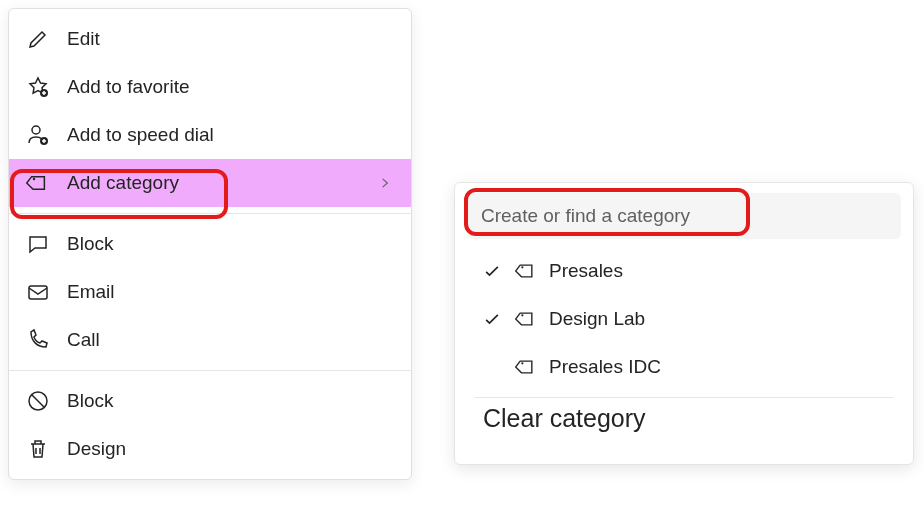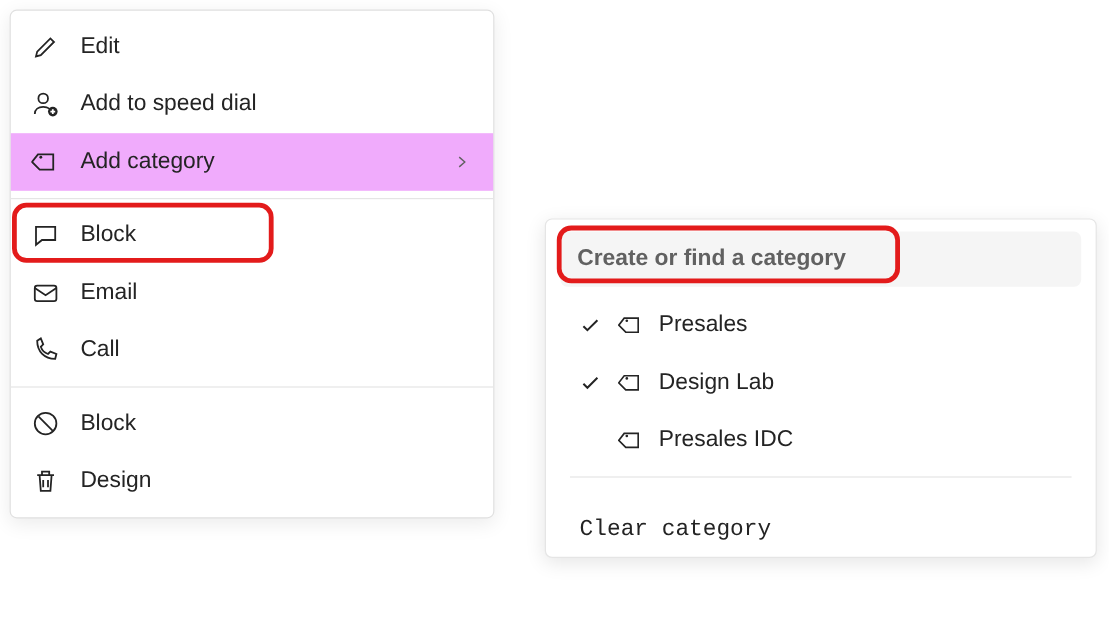--- a/index.html
+++ b/index.html
@@ -99,21 +99,20 @@
     .search-box {
       background: #f5f5f5;
       border: none;
       border-radius: 6px;
       padding: 12px 14px;
       font-size: 19px;
       color: #616161;
       width: 100%;
       outline: none;
       font-family: inherit;
-      font-weight: bold;
     }
     .search-box::placeholder { color: #616161; }
     .highlight-search {
       left: 464px;
       top: 188px;
       width: 286px;
       height: 48px;
     }
     .category-list {
       margin-top: 8px;
@@ -158,41 +157,50 @@
       margin-left: 6px;
     }
     .sub-divider {
       height: 1px;
       background: #e5e5e5;
       margin: 6px 8px;
     }
     .clear-item {
       height: 48px;
       display: flex;
-      align-items: flex-end;
+      align-items: flex-start;
       padding: 0 16px;
-      font-size: 19px;
+      font-size: 25px;
       cursor: pointer;
-      font-family: Liberation Mono, monospace;
     }
   </style>
 </head>
 <body>
 
 <div class="context-menu">
 
   <div class="menu-item">
     <span class="icon">
       <svg viewBox="0 0 24 24">
           <path d="M4 20l1-4L16 5l3 3L8 19l-4 1z"></path>
         </svg>
     </span>
     <span class="label">Edit</span>
   </div>
 
+  <div class="menu-item">
+    <span class="icon">
+      <svg viewBox="0 0 24 24">
+        <path d="M12 3l2.5 5 5.5.8-4 3.9.9 5.5L12 15.7 7.1 18.2 8 12.7 4 8.8l5.5-.8L12 3z"></path>
+        <circle cx="18" cy="18" r="4" fill="#242424" stroke="none"></circle>
+        <path d="M18 16v4M16 18h4" stroke="#fff" stroke-width="1.5"></path>
+      </svg>
+    </span>
+    <span class="label">Add to favorite</span>
+  </div>
 
   <div class="menu-item">
     <span class="icon">
       <svg viewBox="0 0 24 24">
         <circle cx="10" cy="7" r="4"></circle>
         <path d="M3 20c0-4 3-6 7-6s7 2 7 6"></path>
         <circle cx="18" cy="18" r="4" fill="#242424" stroke="none"></circle>
         <path d="M18 16v4M16 18h4" stroke="#fff" stroke-width="1.5"></path>
       </svg>
     </span>

